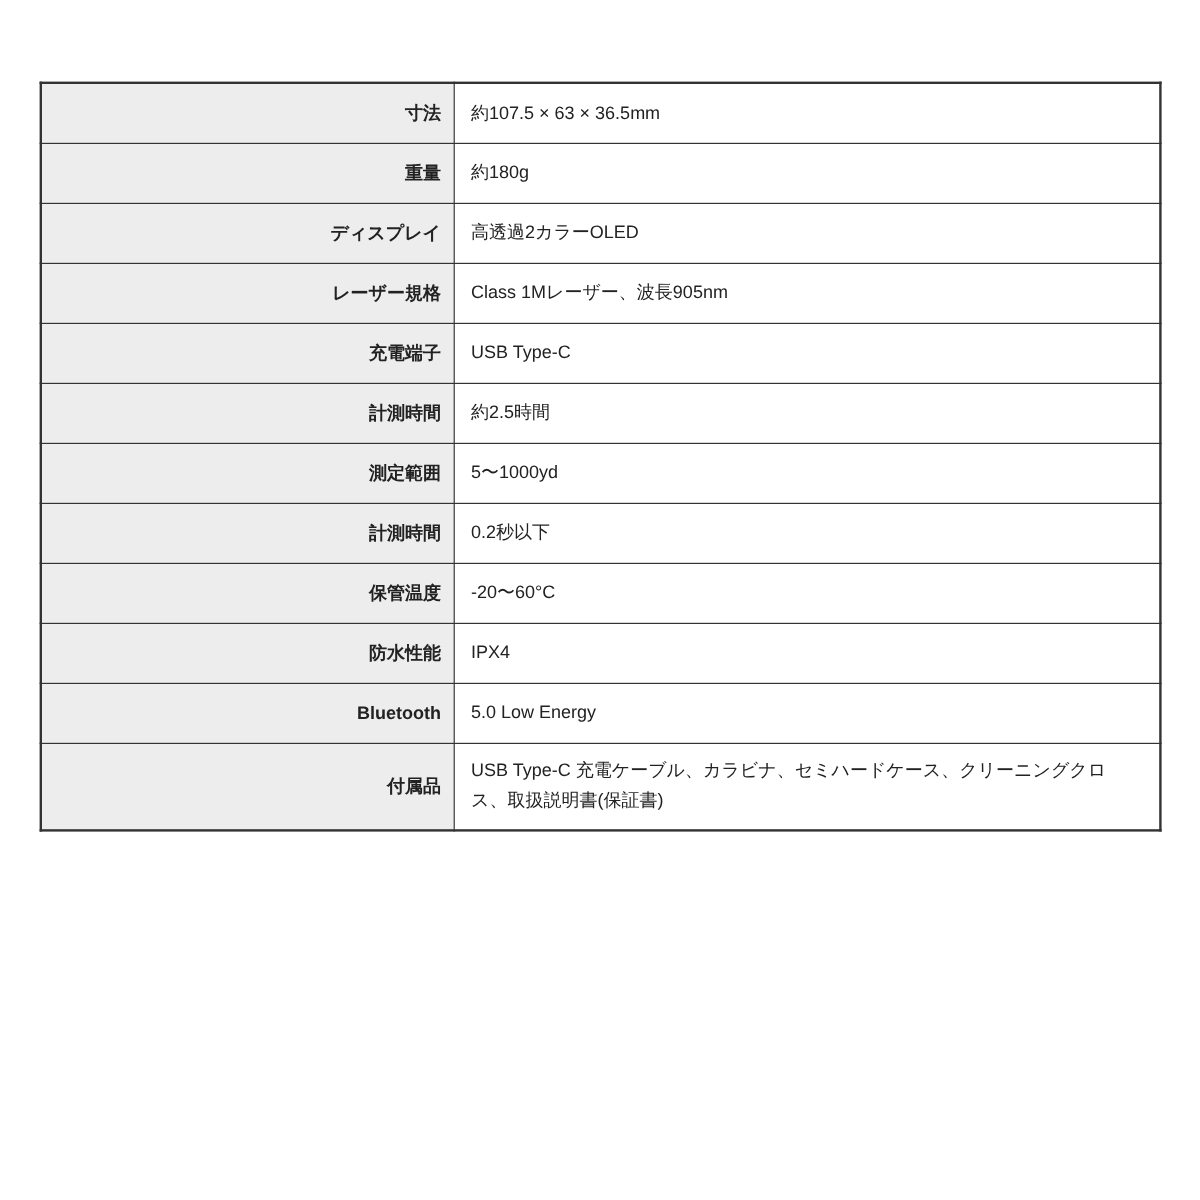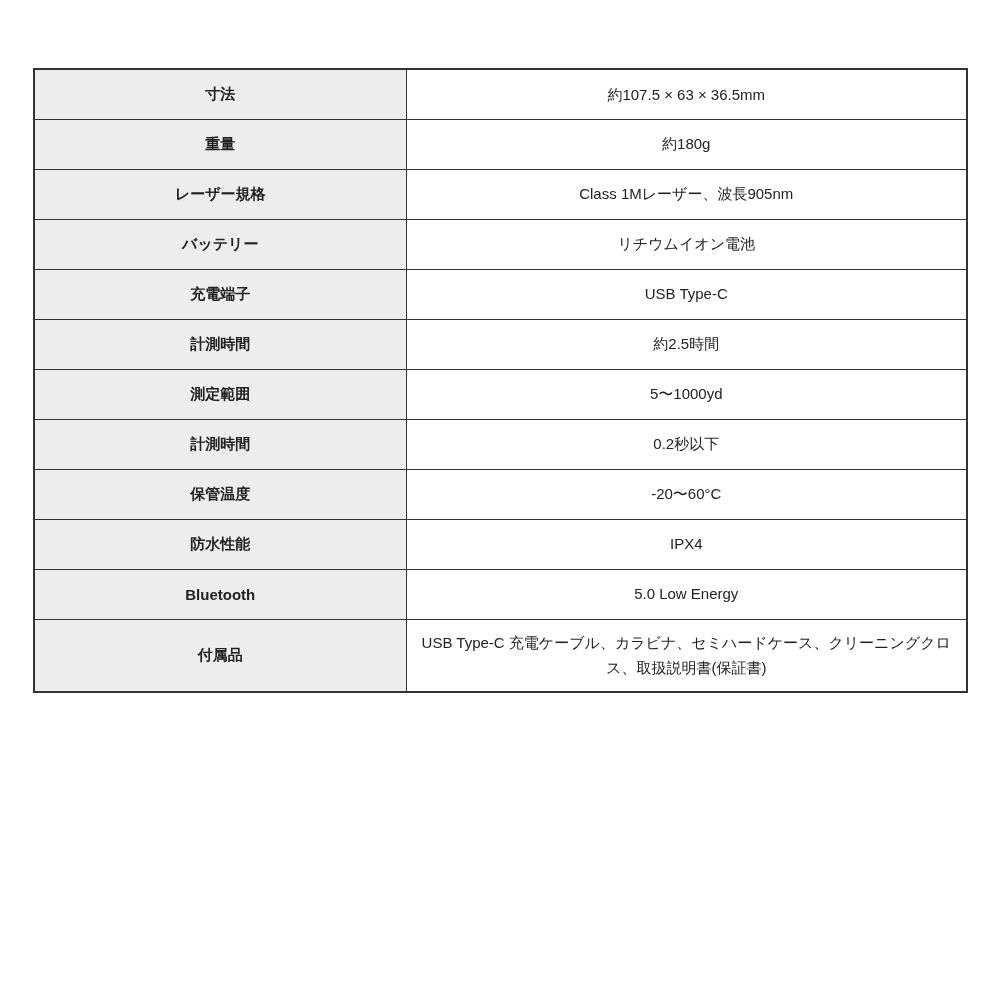--- a/index.html
+++ b/index.html
@@ -20,53 +20,53 @@
     table-layout: fixed;
   }
   .spec-table td {
     border: 1px solid #333333;
     font-size: 15px;
     vertical-align: middle;
   }
   .spec-table tr { height: 50px; }
   .spec-table tr.tall { height: 73px; margin-top: 16px; }
   td.label-cell {
-    width: 372px;
+    width: 344px;
     background: #ededed;
     font-weight: bold;
-    text-align: center;
+    text-align: right;
     padding: 4px 10px;
   }
   td.value-cell {
     background: #ffffff;
-    text-align: center;
+    text-align: left;
     padding: 4px 14px;
     line-height: 1.7;
   }
 </style>
 </head>
 <body>
 
 <table class="spec-table">
   <tbody>
     <tr>
       <td class="label-cell">寸法</td>
       <td class="value-cell">約107.5 × 63 × 36.5mm</td>
     </tr>
     <tr>
       <td class="label-cell">重量</td>
       <td class="value-cell">約180g</td>
     </tr>
     <tr>
+      <td class="label-cell">ディスプレイ</td>
+      <td class="value-cell">高透過2カラーOLED</td>
+    </tr>
+    <tr>
       <td class="label-cell">レーザー規格</td>
       <td class="value-cell">Class 1Mレーザー、波長905nm</td>
-    </tr>
-    <tr>
-      <td class="label-cell">バッテリー</td>
-      <td class="value-cell">リチウムイオン電池</td>
     </tr>
     <tr>
       <td class="label-cell">充電端子</td>
       <td class="value-cell">USB Type-C</td>
     </tr>
     <tr>
       <td class="label-cell">計測時間</td>
       <td class="value-cell">約2.5時間</td>
     </tr>
     <tr>

